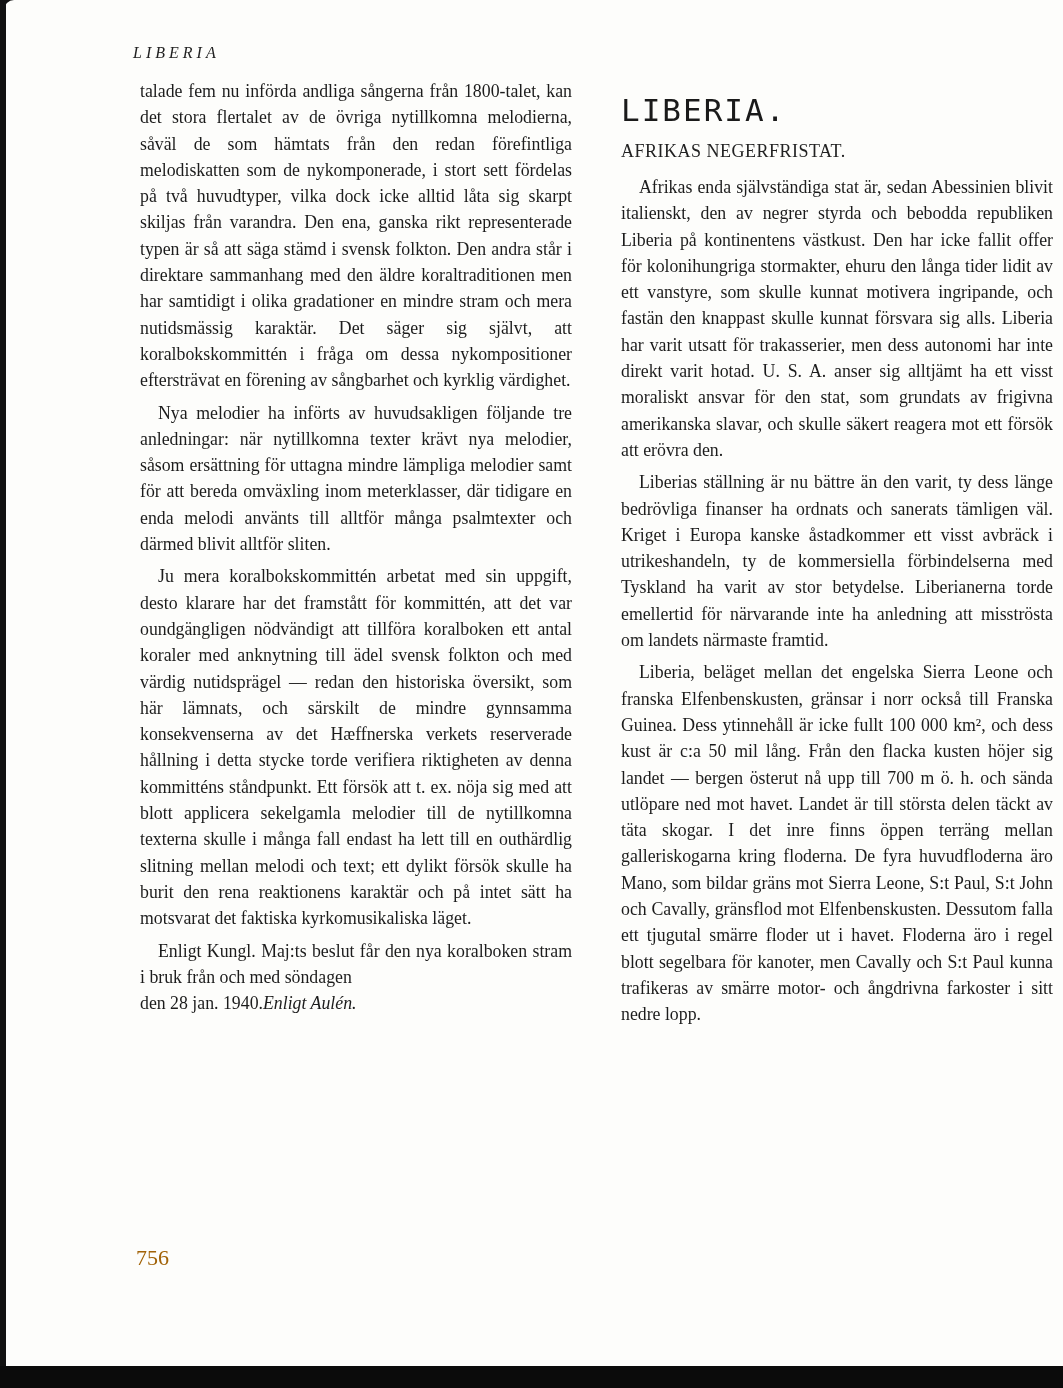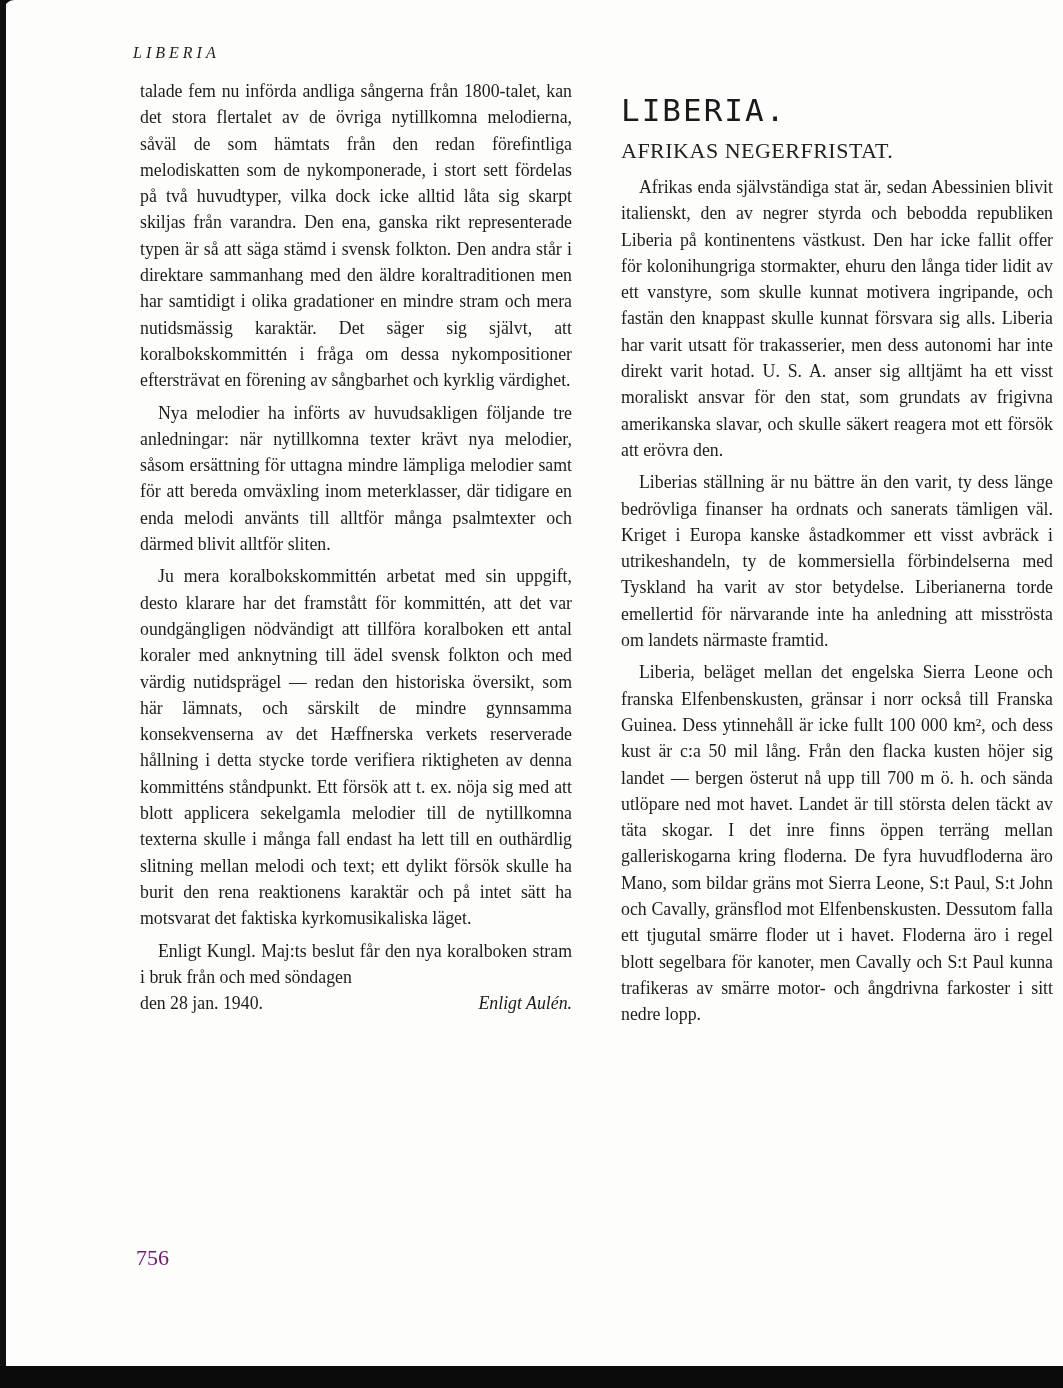--- a/index.html
+++ b/index.html
@@ -33,28 +33,28 @@
     .col p { margin: 0 0 0 0; text-indent: 18px; }
     .col p.first { text-indent: 0; }
     .col p + p { margin-top: 6px; }
     .title {
       font-family: "DejaVu Sans Mono", "Liberation Mono", monospace;
       font-size: 31px; letter-spacing: 2px; line-height: 36px;
       margin: 0 0 10px 0; color: #1a1a1a; font-weight: normal;
     }
     .subtitle {
       font-family: "Liberation Serif", serif;
-      font-size: 22px; letter-spacing: 0.5px; line-height: 26px;
+      font-size: 18px; letter-spacing: 0.5px; line-height: 26px;
       margin: 0 0 10px 0; font-weight: normal; color: #222;
     }
-    .signoff { display: flex; justify-content: space-between; }
+    .signoff { display: flex; }
     .signature { font-style: italic; }
     .page-number {
       position: absolute; left: 132px; top: 1245px;
-      font-family: "Liberation Serif", serif; font-size: 22px; color: #701a75;
+      font-family: "Liberation Serif", serif; font-size: 22px; color: #a16207;
     }
     .bottom-edge {
       position: absolute; left: 0; top: 1366px; width: 1063px; height: 22px; background: #0b0b0b;
     }
   </style>
 </head>
 <body>
 
 <div class="page">
   <div class="running-head">LIBERIA</div>

